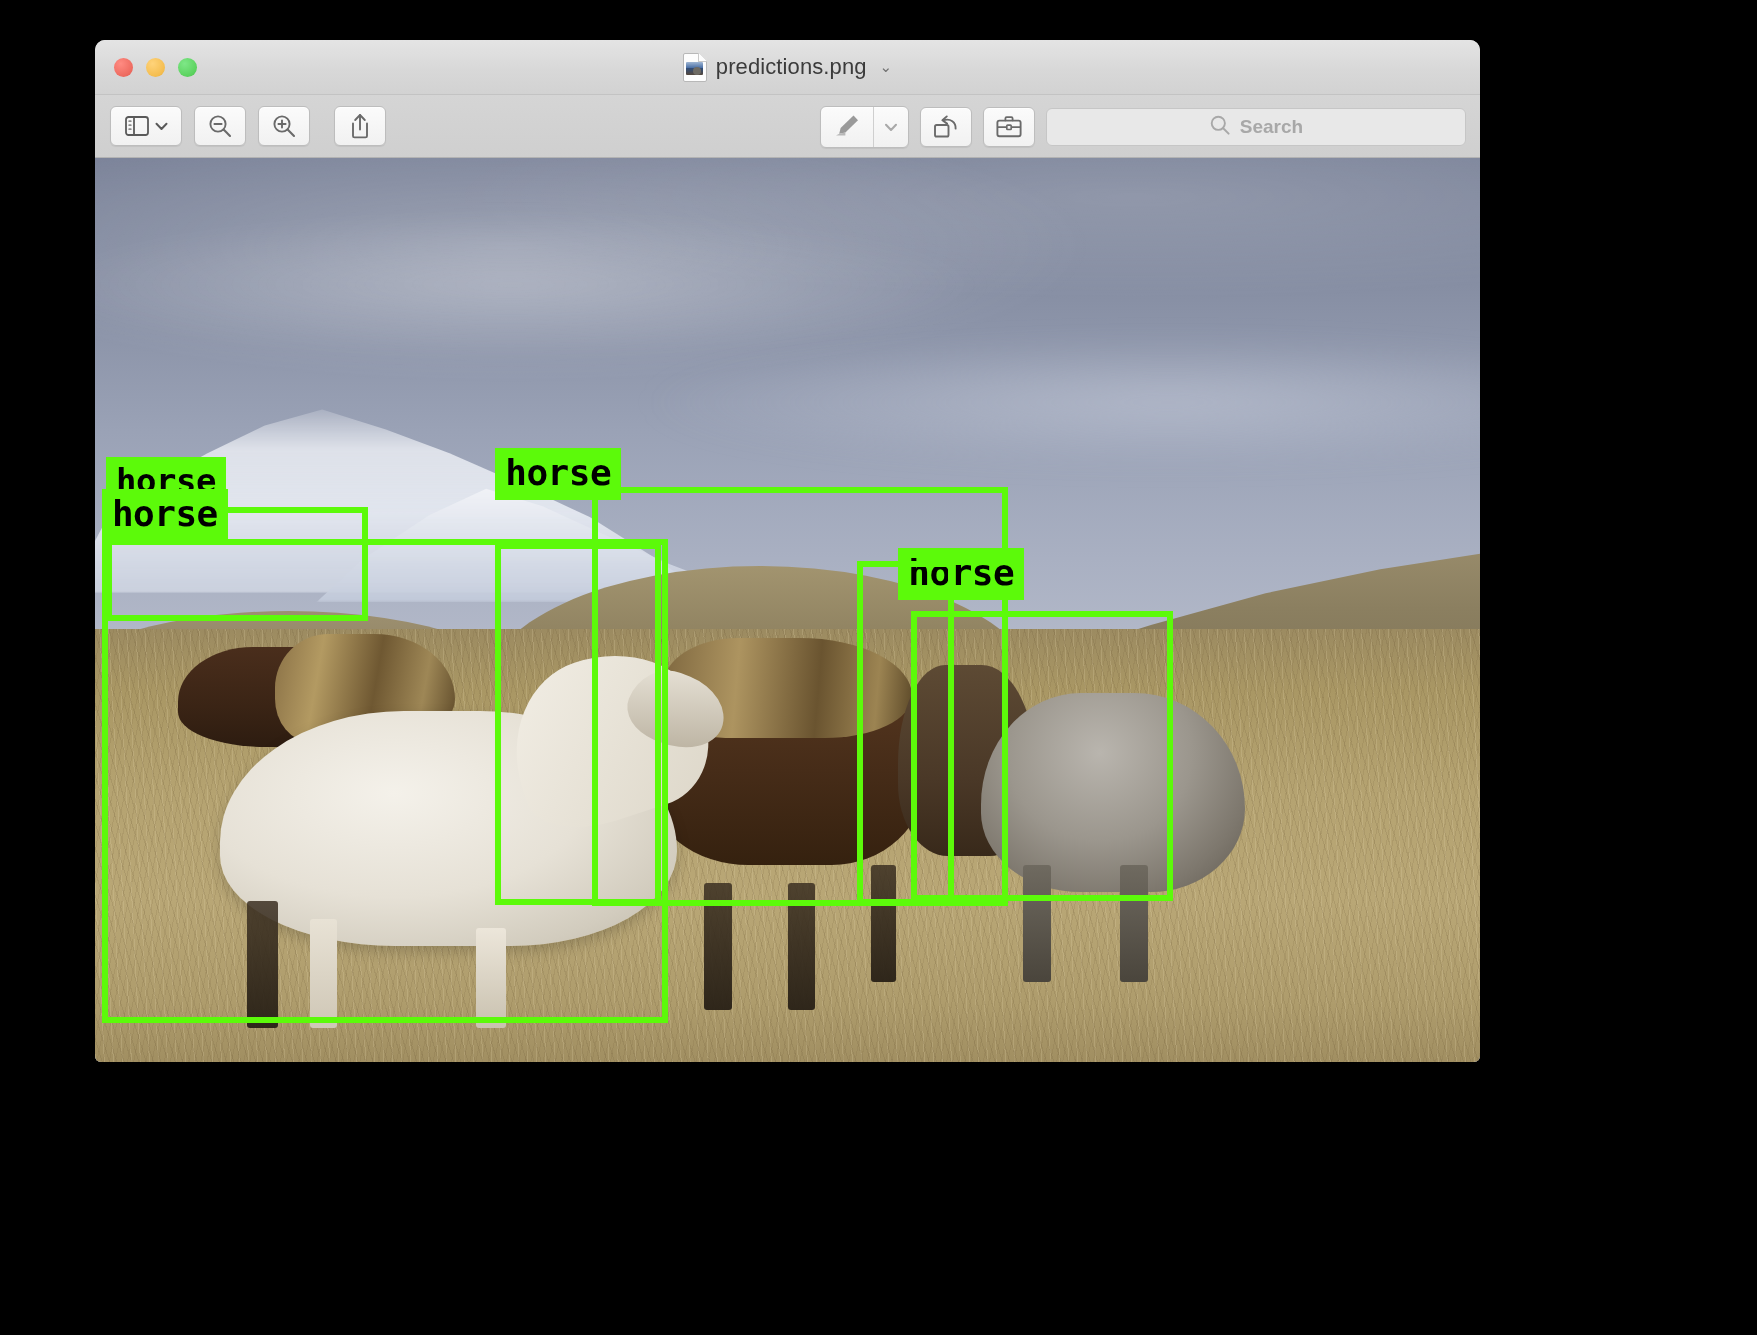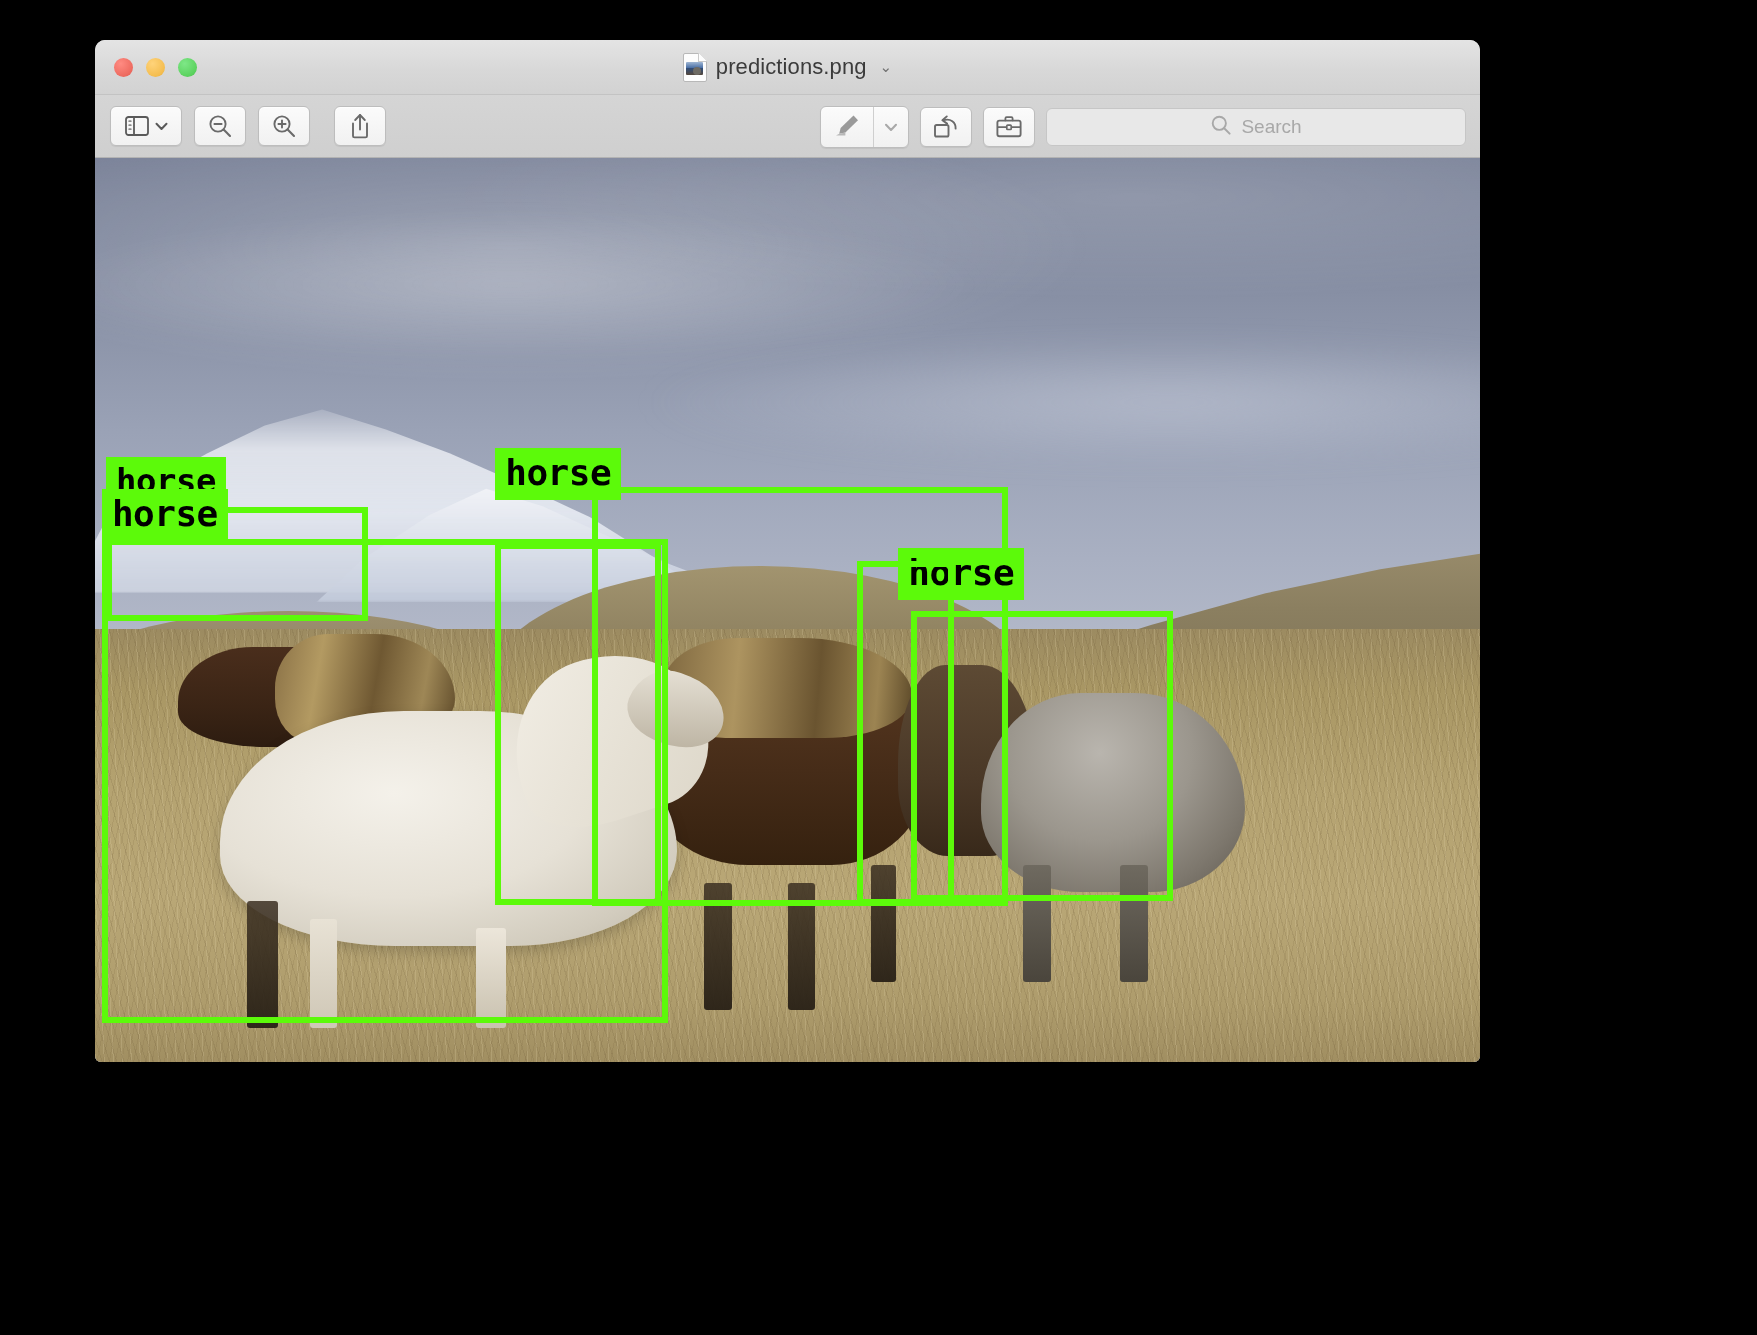--- a/index.html
+++ b/index.html
@@ -112,20 +112,21 @@
     pointer-events: auto;
     cursor: default;
   }
 
   
   #toolbar {
     position: relative;
     height: 62px;
     background: linear-gradient(to bottom, #d5d5d5 0%, #cfcfcf 100%);
     border-bottom: 1px solid #b3b3b3;
+    font-weight: bold;
   }
   .tb-group {
     position: absolute;
     top: 11px;
     display: flex;
     align-items: center;
   }
   #tb-left  { left: 15px; gap: 12px; }
   #tb-right { right: 14px; gap: 11px; align-items: center; }
 

